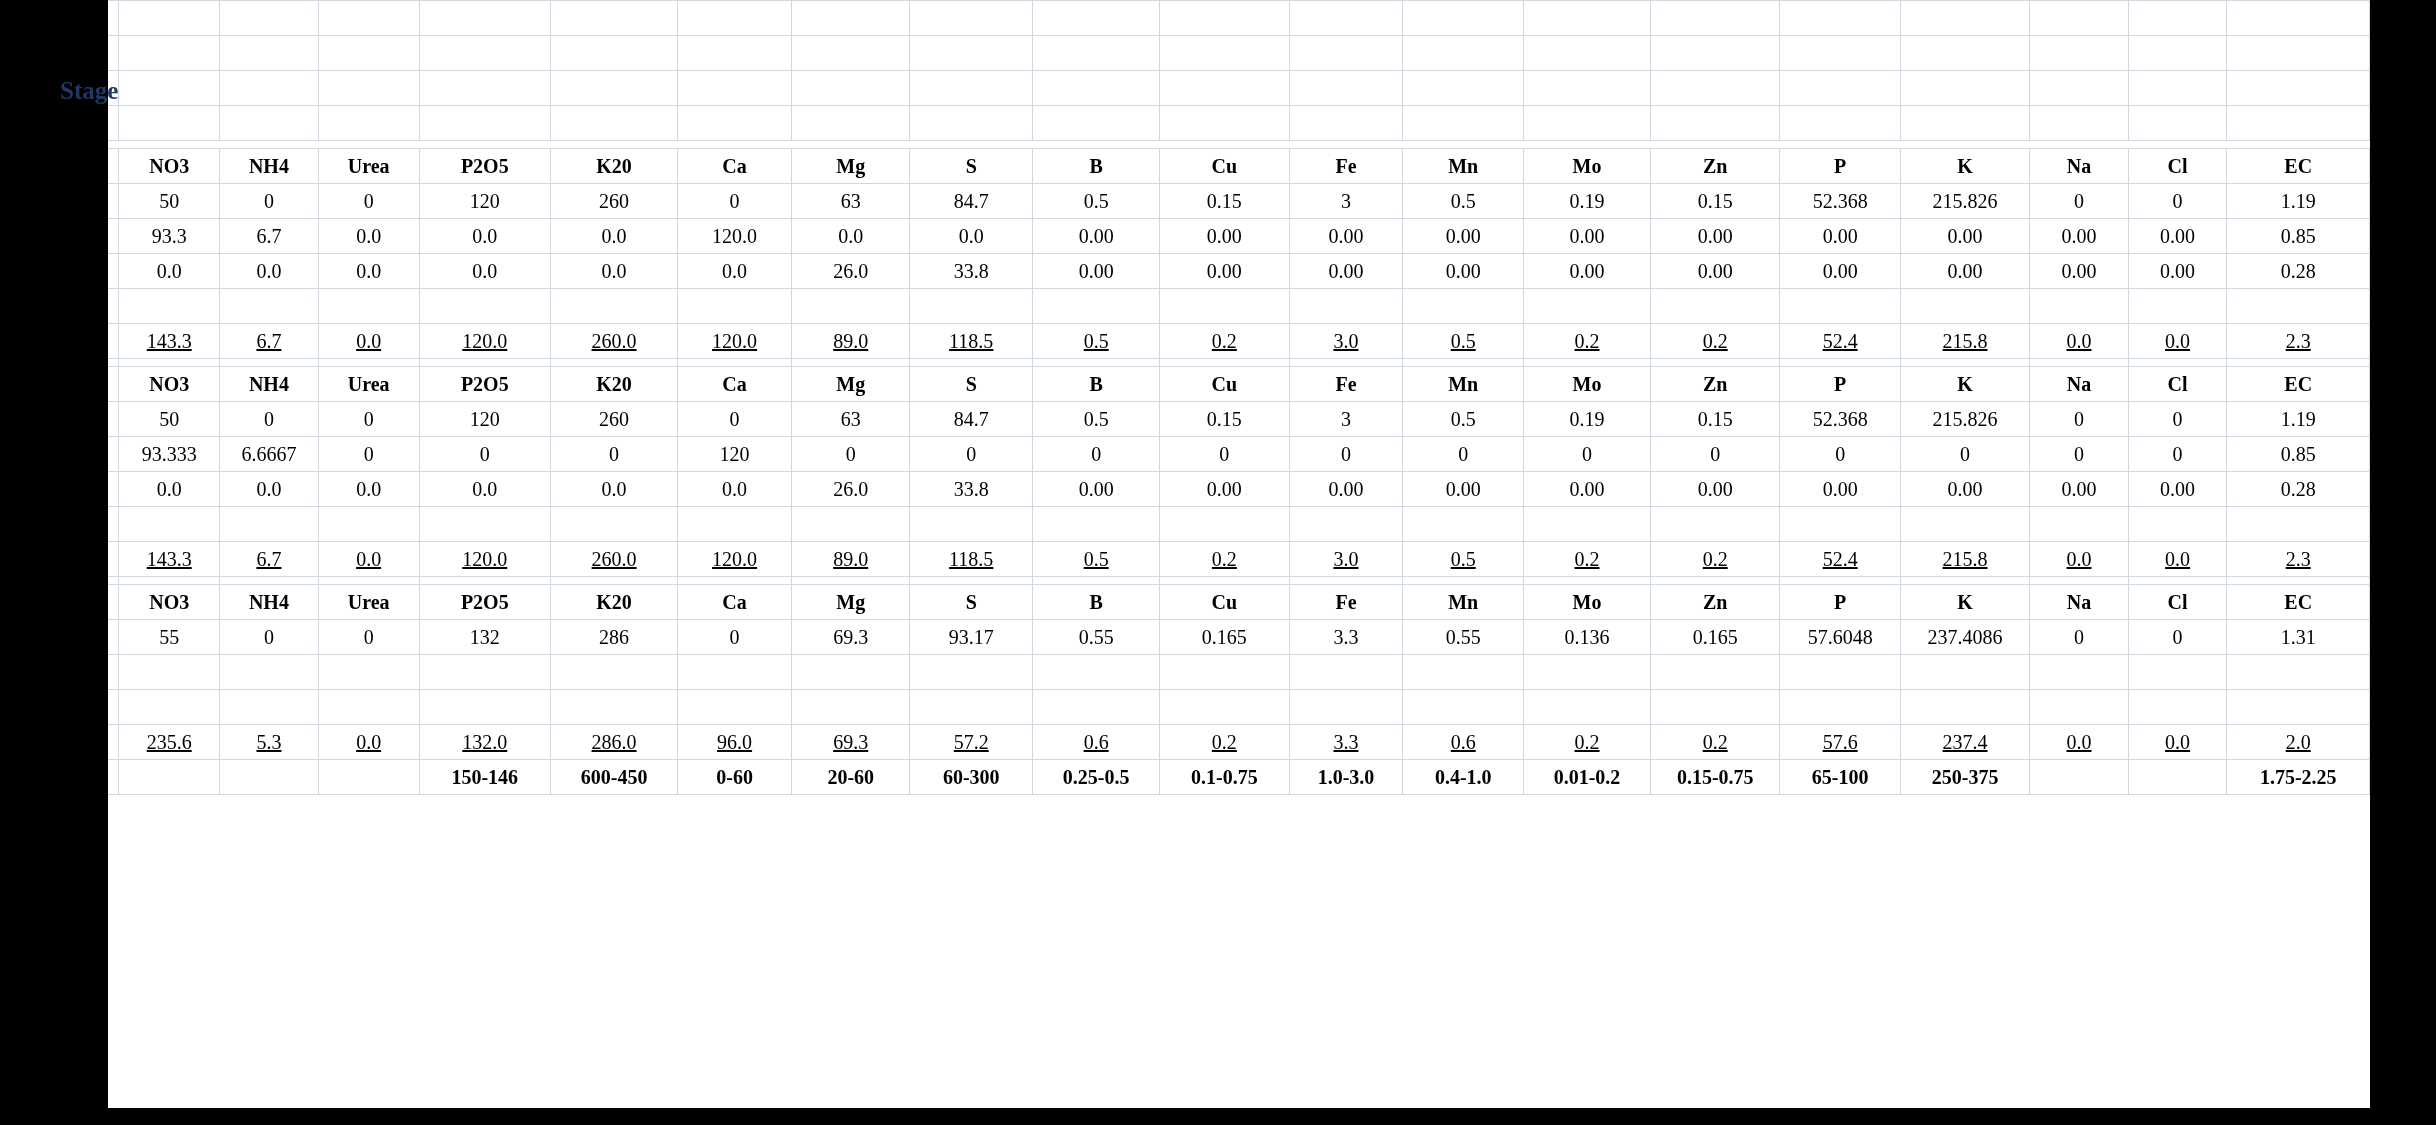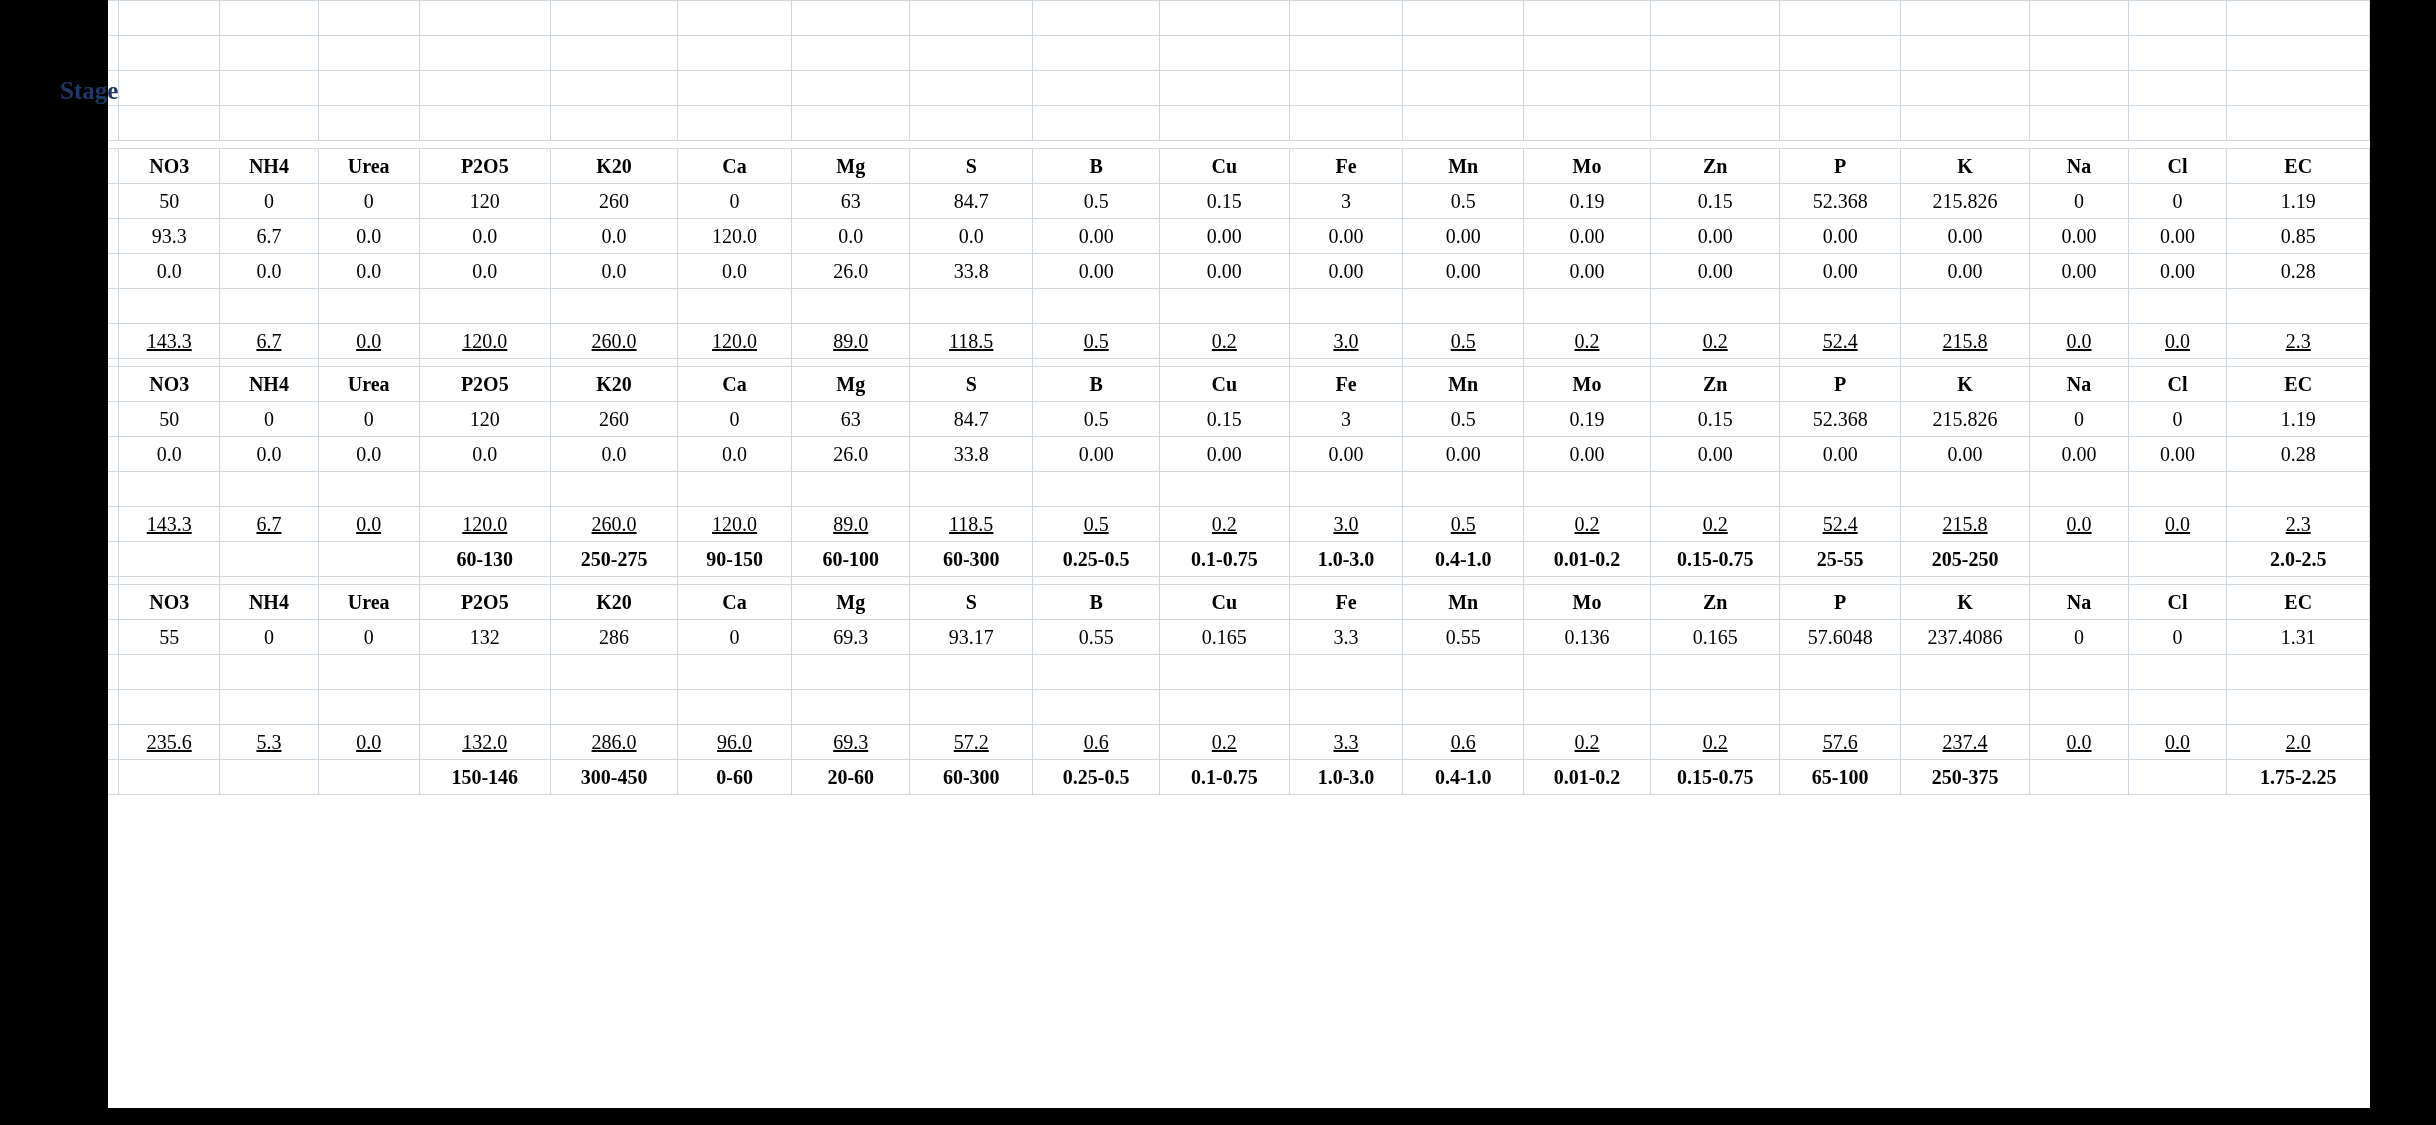--- a/index.html
+++ b/index.html
@@ -566,20 +566,42 @@
               <td class="num num-top">0.19</td>
               <td class="num num-top">0.15</td>
               <td class="num num-top">52.368</td>
               <td class="num num-top">215.826</td>
               <td class="num num-top">0</td>
               <td class="num num-top">0</td>
               <td class="num num-top">1.19</td>
             </tr>
             <tr>
               <td class="num"></td>
+              <td class="num">93.333</td>
+              <td class="num">6.6667</td>
+              <td class="num">0</td>
+              <td class="num">0</td>
+              <td class="num">0</td>
+              <td class="num">120</td>
+              <td class="num">0</td>
+              <td class="num">0</td>
+              <td class="num">0</td>
+              <td class="num">0</td>
+              <td class="num">0</td>
+              <td class="num">0</td>
+              <td class="num">0</td>
+              <td class="num">0</td>
+              <td class="num">0</td>
+              <td class="num">0</td>
+              <td class="num">0</td>
+              <td class="num">0</td>
+              <td class="num">0.85</td>
+            </tr>
+            <tr>
+              <td class="num"></td>
               <td class="num">0.0</td>
               <td class="num">0.0</td>
               <td class="num">0.0</td>
               <td class="num">0.0</td>
               <td class="num">0.0</td>
               <td class="num">0.0</td>
               <td class="num">26.0</td>
               <td class="num">33.8</td>
               <td class="num">0.00</td>
               <td class="num">0.00</td>
@@ -864,21 +886,21 @@
               <td class="total">0.0</td>
               <td class="total">0.0</td>
               <td class="total">2.0</td>
             </tr>
             <tr>
               <td class="range">0</td>
               <td class="range"></td>
               <td class="range"></td>
               <td class="range"></td>
               <td class="range">150-146</td>
-              <td class="range">300-450</td>
+              <td class="range">600-450</td>
               <td class="range">0-60</td>
               <td class="range">20-60</td>
               <td class="range">60-300</td>
               <td class="range">0.25-0.5</td>
               <td class="range">0.1-0.75</td>
               <td class="range">1.0-3.0</td>
               <td class="range">0.4-1.0</td>
               <td class="range">0.01-0.2</td>
               <td class="range">0.15-0.75</td>
               <td class="range">65-100</td>

